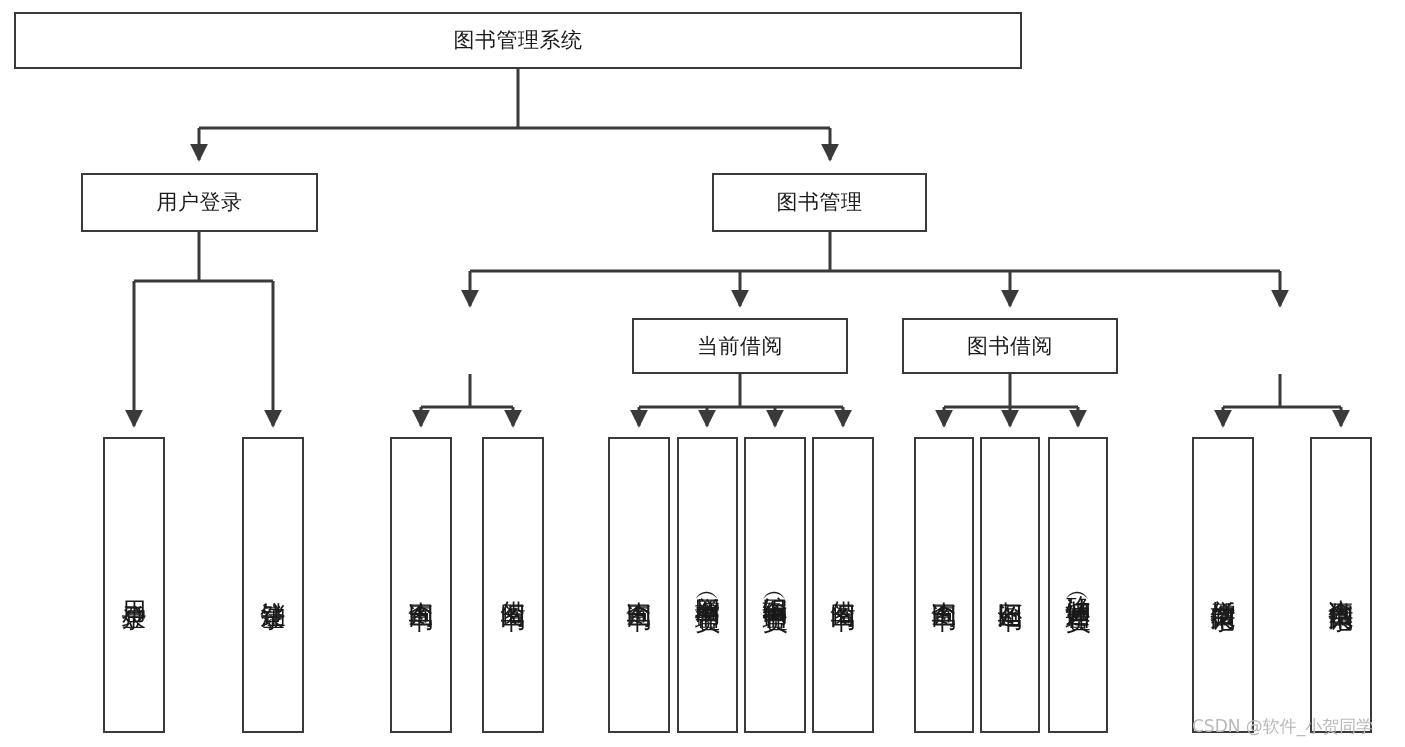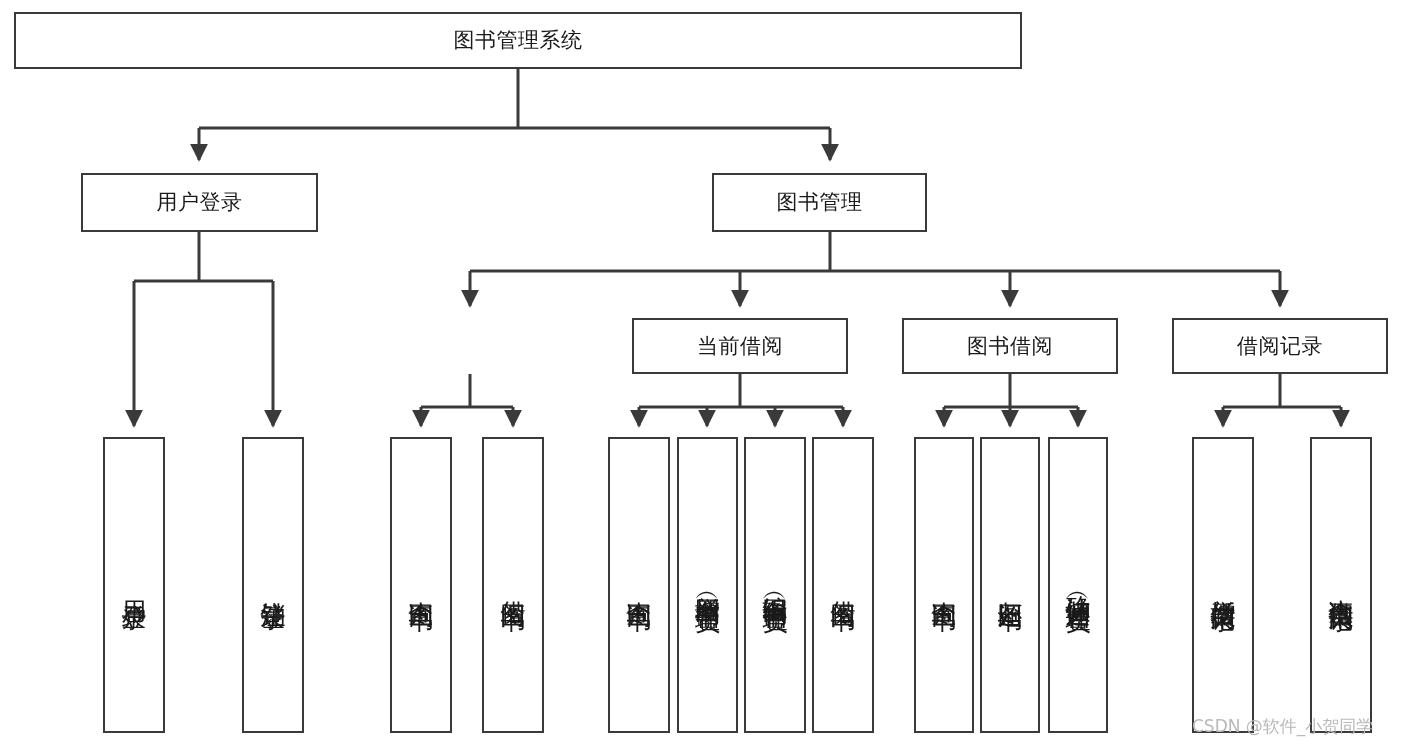--- a/index.html
+++ b/index.html
@@ -137,23 +137,20 @@
 
 
   <div class="node horiz" style="left:632px; top:318px; width:216px; height:56px;">
     <span class="label">当前借阅</span>
   </div>
 
   <div class="node horiz" style="left:902px; top:318px; width:216px; height:56px;">
     <span class="label">图书借阅</span>
   </div>
 
-  <div class="node horiz" style="left:1172px; top:318px; width:216px; height:56px;">
-    <span class="label">借阅记录</span>
-  </div>
 
   <div class="node vert" style="left:103px; top:437px; width:62px; height:296px;">
     <span class="label">用户登录</span>
   </div>
 
   <div class="node vert" style="left:242px; top:437px; width:62px; height:296px;">
     <span class="label">注销登录</span>
   </div>
 
   <div class="node vert" style="left:390px; top:437px; width:62px; height:296px;">

